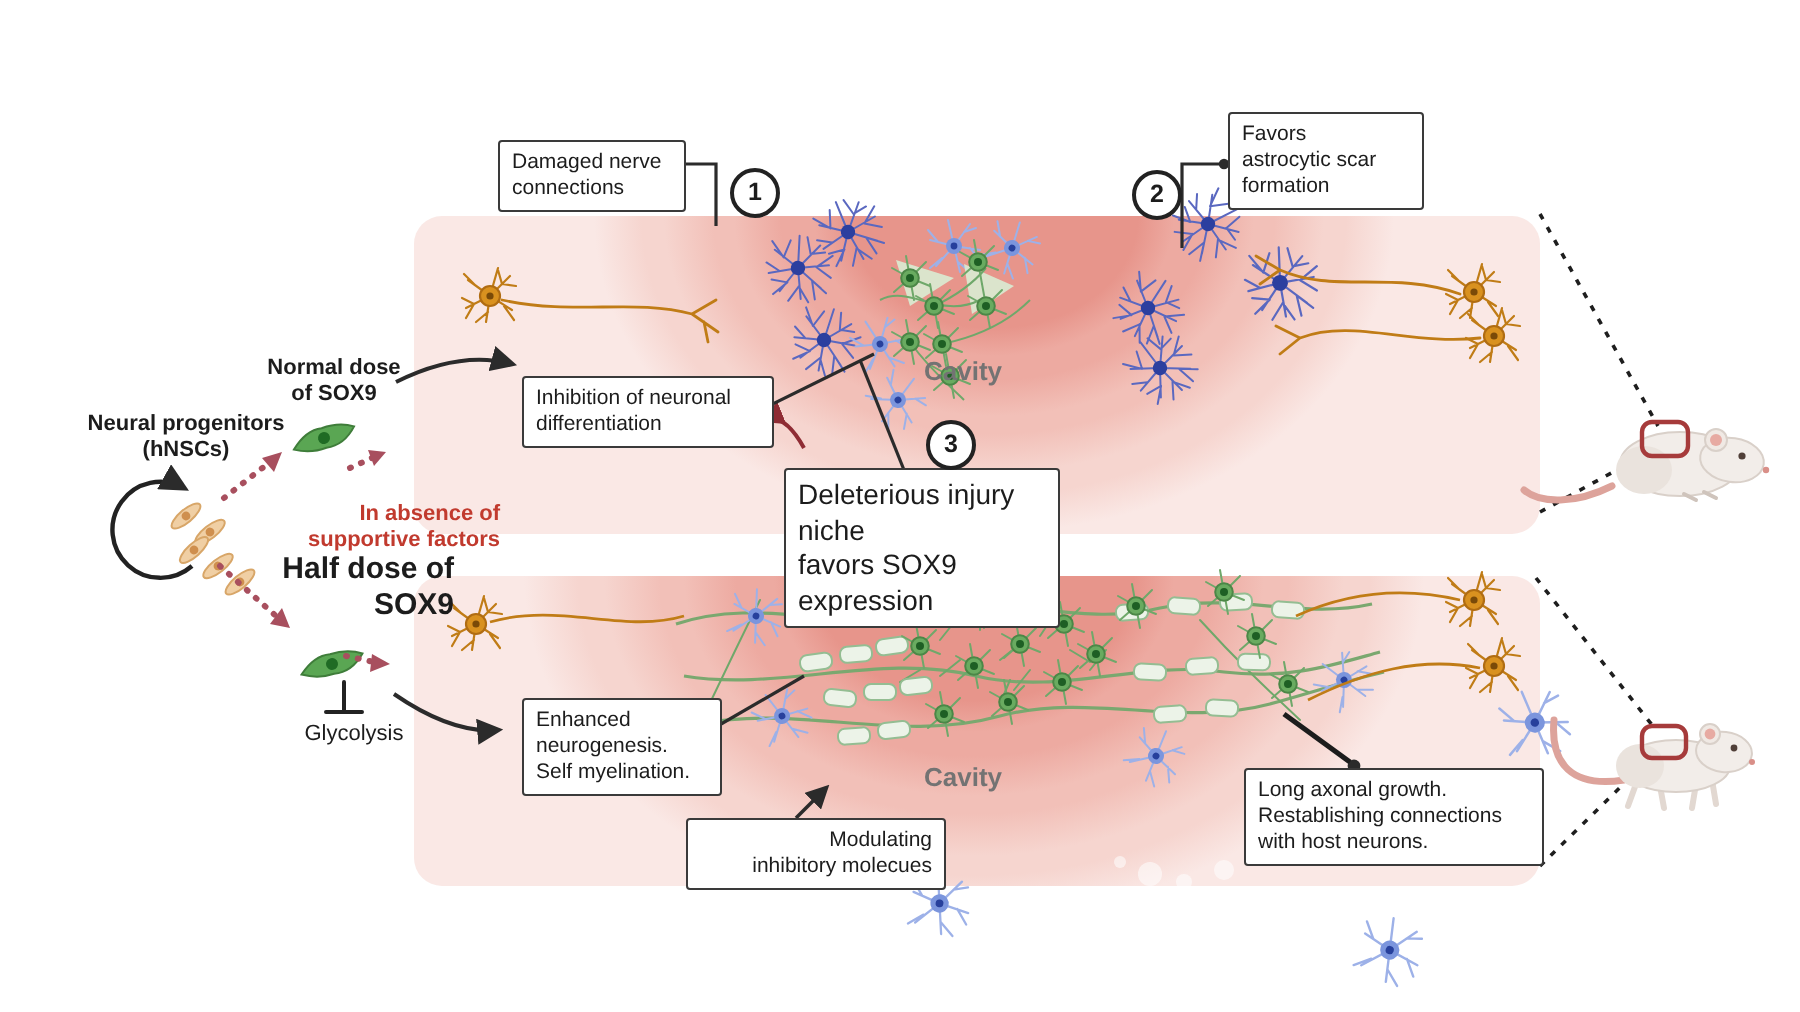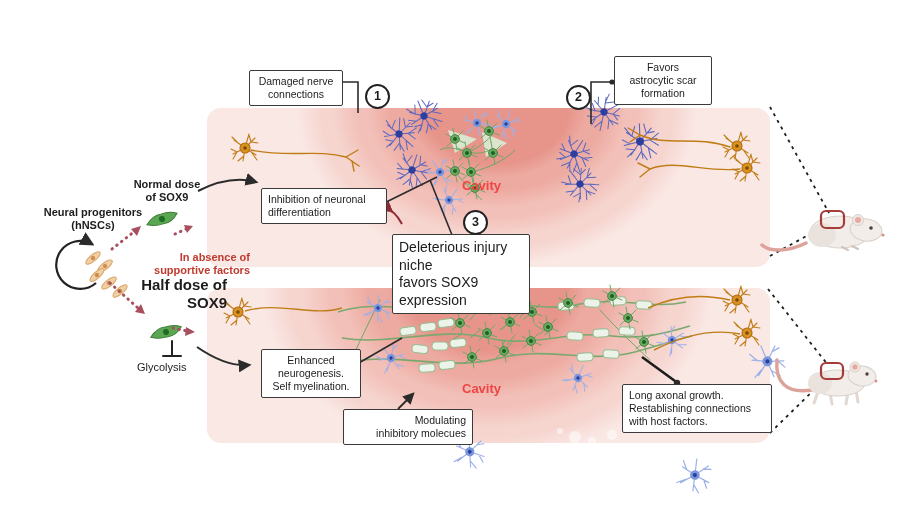--- a/index.html
+++ b/index.html
@@ -16,27 +16,27 @@
   #panel-bottom{left:207px;top:288px;width:563px;height:155px;
     background:
       radial-gradient(100px 78px at 280px 0px, #e7958b 80%, rgba(231,149,139,0) 100%),
       radial-gradient(145px 110px at 280px 0px, #edaaa1 82%, rgba(237,170,161,0) 100%),
       radial-gradient(185px 140px at 280px 0px, #f2c0b8 85%, rgba(242,192,184,0) 100%),
       radial-gradient(225px 170px at 280px 0px, #f6d5cf 88%, rgba(246,213,207,0) 100%),
       #fae8e5;}
   svg.art{position:absolute;left:0;top:0;pointer-events:none;}
   .box{position:absolute;background:#ffffff;border:1.5px solid #3a3a3a;border-radius:2px;
        padding:4px 6px;font-size:10.5px;line-height:1.25;white-space:pre-line;z-index:5;}
-  .box.center{text-align:center;}
+  .box.center{}
   .lbl{position:absolute;white-space:pre-line;z-index:5;line-height:1.2;}
   .bold{font-weight:700;}
   .red{color:#c13a2e;}
   .num{position:absolute;width:21px;height:21px;border:2px solid #222;border-radius:50%;
        background:#fff;font-weight:700;font-size:12.5px;text-align:center;line-height:21px;z-index:6;}
-  .cavity{position:absolute;font-weight:700;font-size:13px;color:#ef4444;z-index:5;}
+  .cavity{position:absolute;font-weight:700;font-size:13px;color:#737373;z-index:5;}
 </style>
 </head>
 <body>
 
 <div id="canvas">
 
   <div class="panel" id="panel-top"></div>
   <div class="panel" id="panel-bottom"></div>
 
   <svg class="art" width="900" height="506" viewBox="0 0 900 506">
@@ -329,31 +329,31 @@
 differentiation</div>
   <div class="box" style="left:392px;top:234px;width:124px;font-size:14px;">Deleterious injury niche
 favors SOX9 expression</div>
   <div class="box center" style="left:261px;top:349px;width:86px;">Enhanced
 neurogenesis.
 Self myelination.</div>
   <div class="box" style="left:343px;top:409px;width:116px;text-align:right;">Modulating
 inhibitory molecues</div>
   <div class="box" style="left:622px;top:384px;width:136px;">Long axonal growth.
 Restablishing connections
-with host factors.</div>
+with host neurons.</div>
 
   <div class="num" style="left:365px;top:84px;">1</div>
   <div class="num" style="left:566px;top:85px;">2</div>
   <div class="num" style="left:463px;top:210px;">3</div>
 
   <div class="lbl bold" style="left:23px;top:206px;width:140px;text-align:center;font-size:11px;">Neural progenitors
 (hNSCs)</div>
   <div class="lbl bold" style="left:117px;top:178px;width:100px;text-align:center;font-size:11px;">Normal dose
 of SOX9</div>
   <div class="lbl bold red" style="left:130px;top:251px;width:120px;text-align:right;font-size:11px;">In absence of
 supportive factors</div>
   <div class="lbl bold" style="left:127px;top:276px;width:100px;text-align:right;font-size:15px;">Half dose of
 SOX9</div>
-  <div class="lbl" style="left:137px;top:361px;width:80px;font-size:11px;">Glycolysis</div>
+  <div class="lbl" style="left:137px;top:361px;width:80px;text-align:center;font-size:11px;">Glycolysis</div>
 
   <div class="cavity" style="left:462px;top:178px;">Cavity</div>
   <div class="cavity" style="left:462px;top:381px;">Cavity</div>
 </div>
 
 </body></html>

